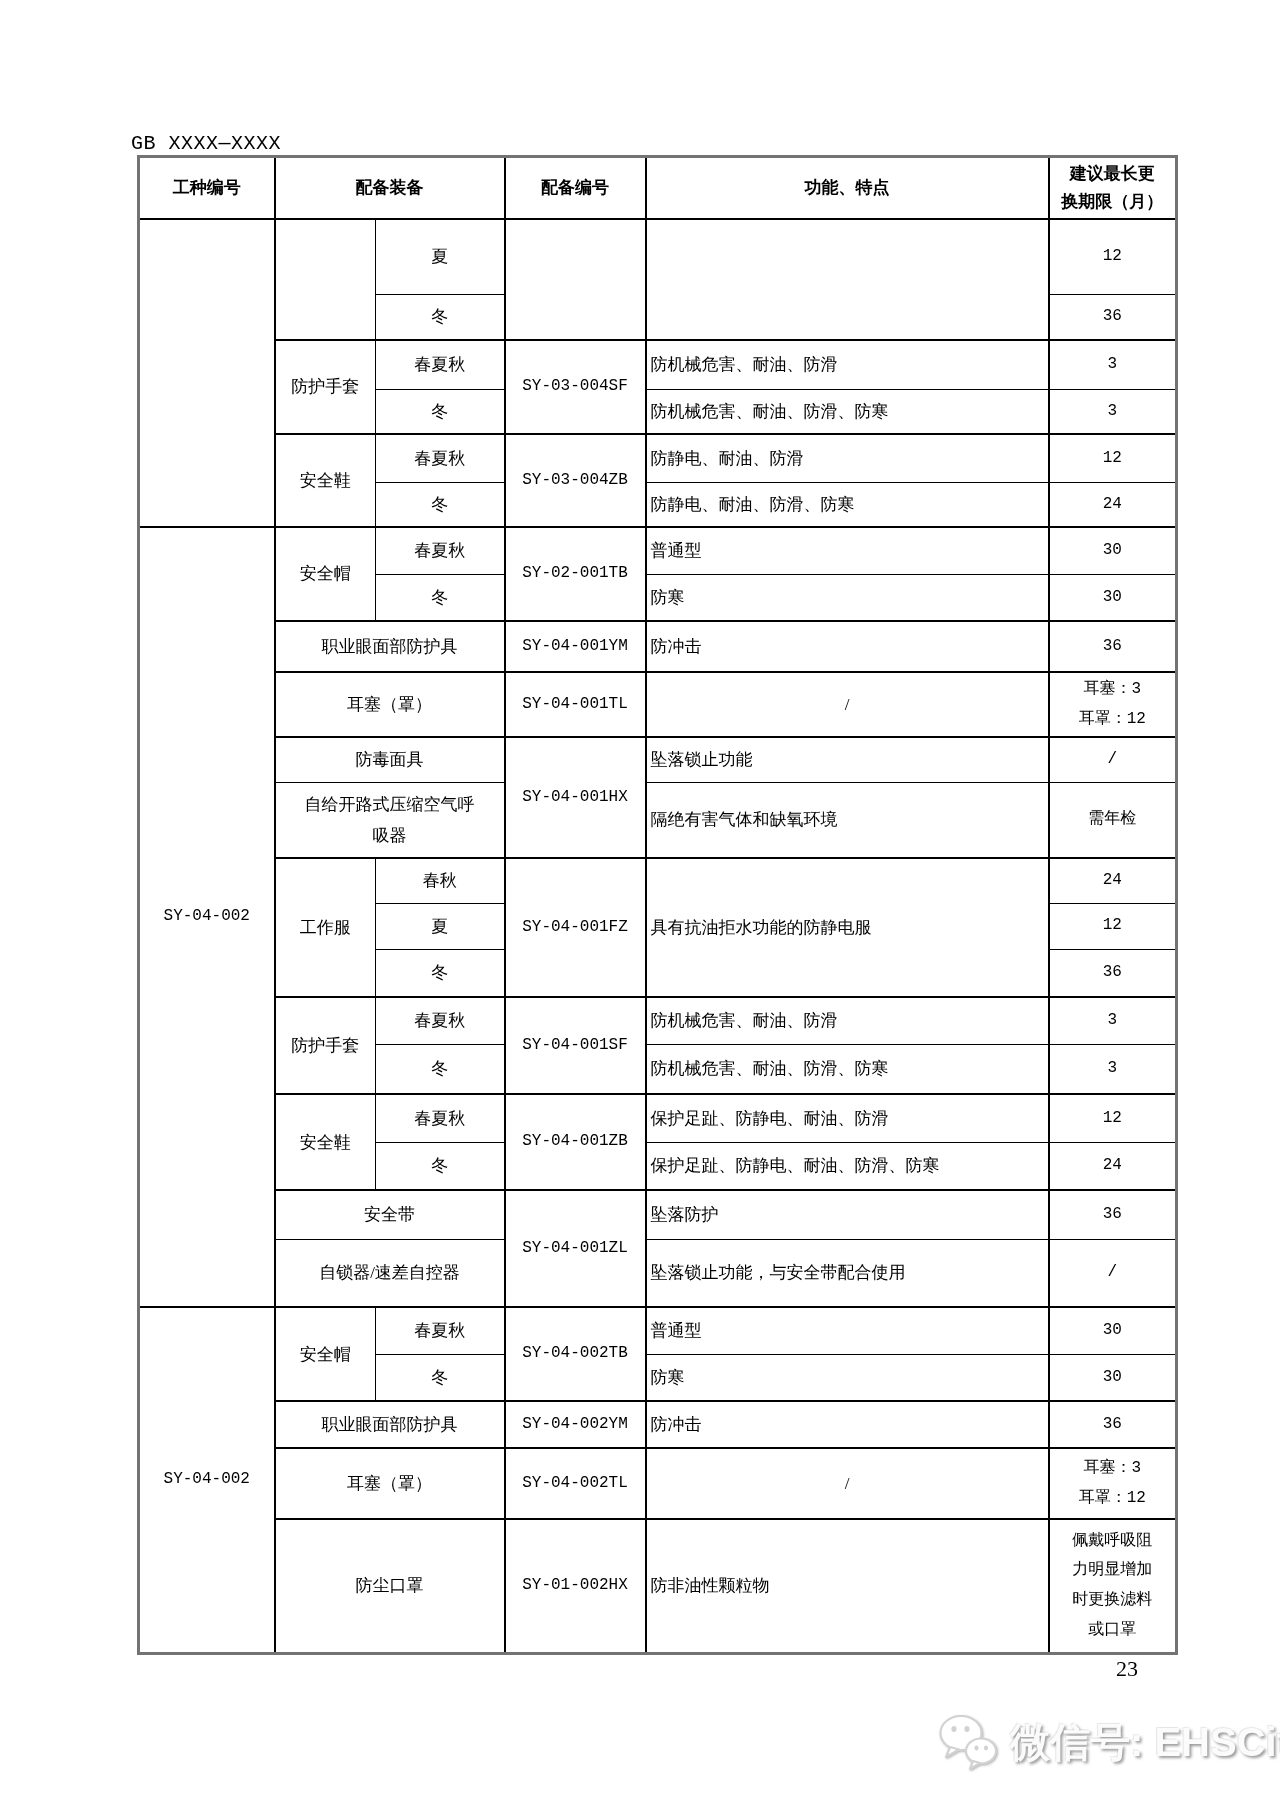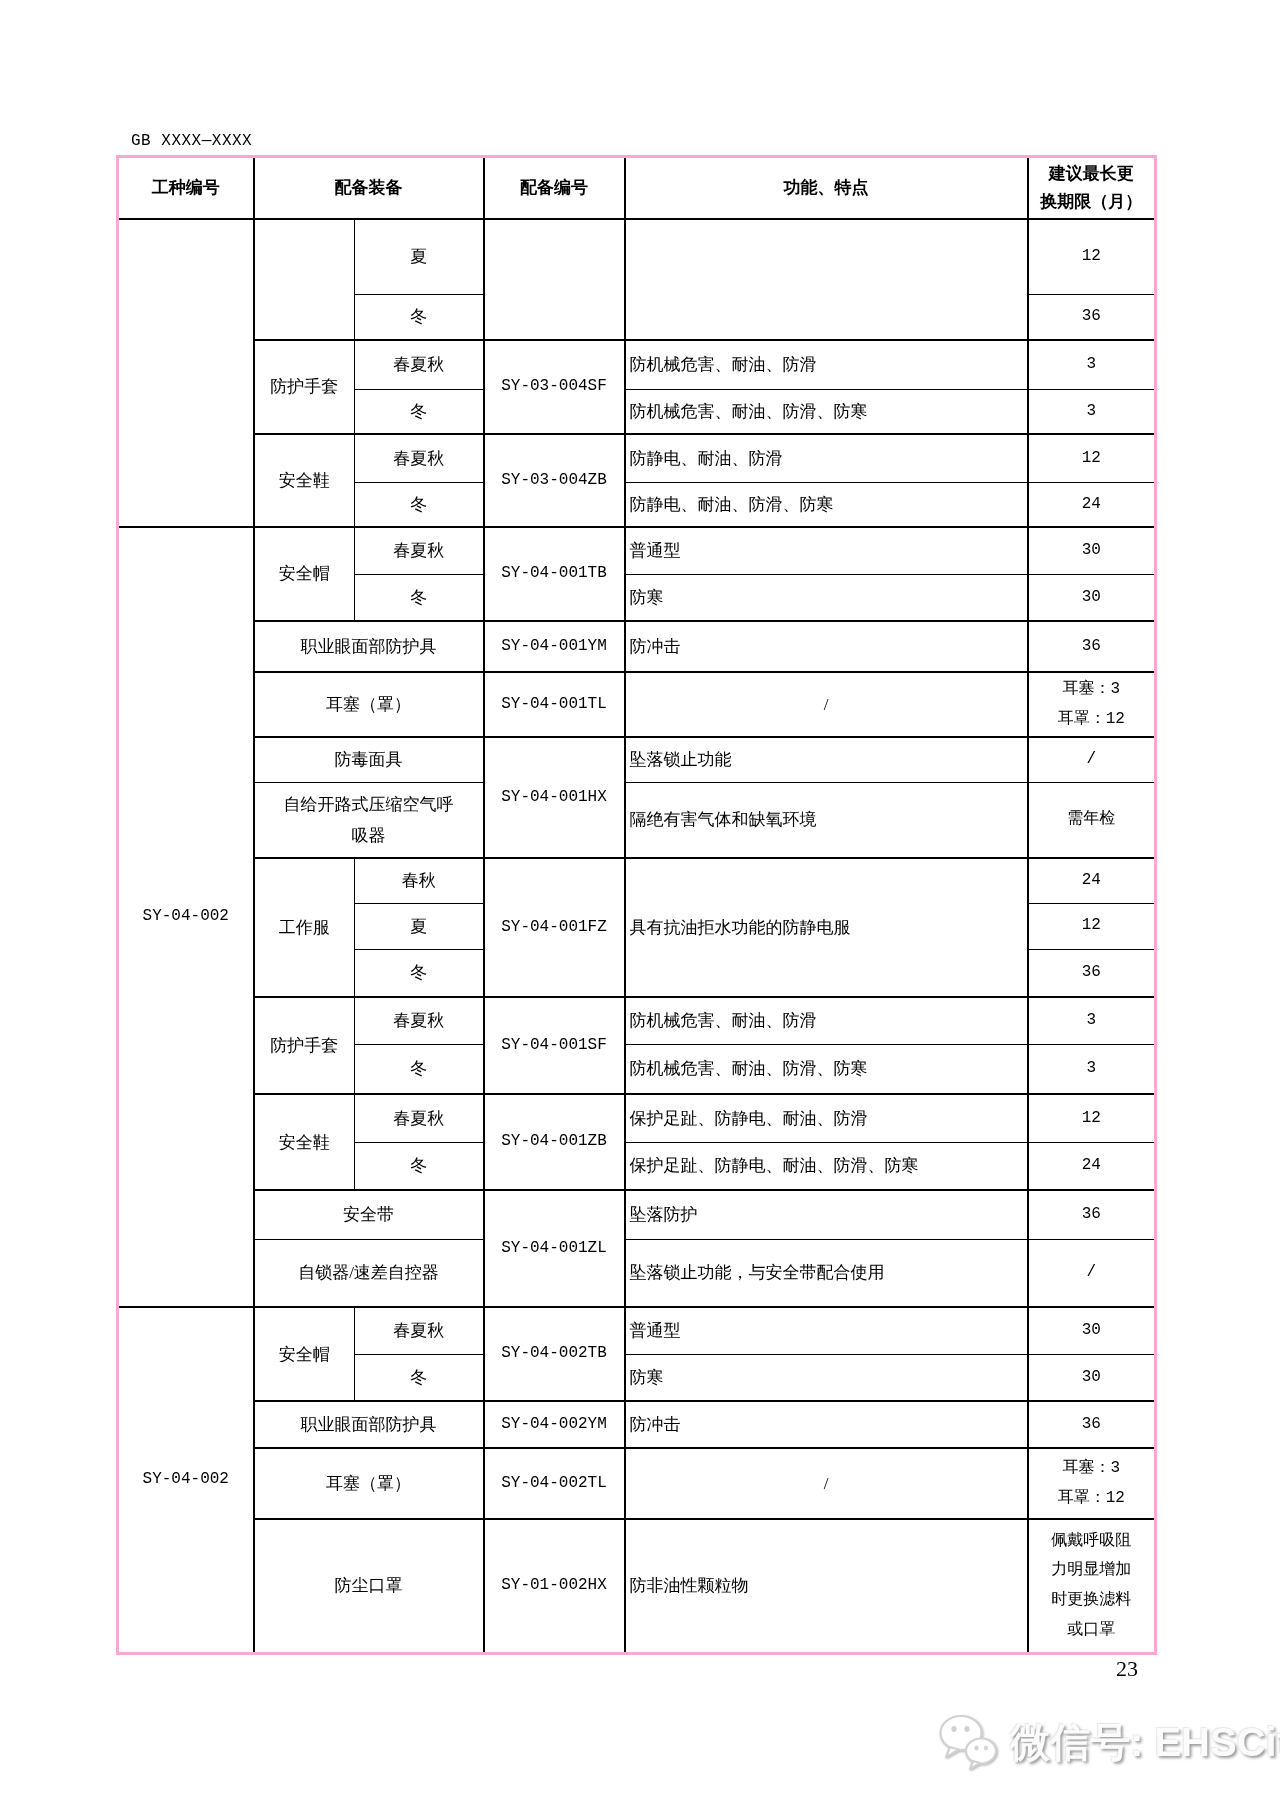--- a/index.html
+++ b/index.html
@@ -1,21 +1,21 @@
 <!DOCTYPE html>
 <html><head>
 <meta charset="utf-8">
 <style>
   html,body{margin:0;padding:0;background:#fff;}
   .page{position:relative;width:1280px;height:1810px;background:#ffffff;overflow:hidden;
         font-family:"Liberation Serif",serif;color:#000;}
   .doc-code{position:absolute;left:131px;top:132px;font-family:"Liberation Mono",monospace;
-        font-size:16px;letter-spacing:0.5px;color:#000;}
-  table.ppe{position:absolute;left:116px;top:155px;width:1038px;border-collapse:collapse;
-        table-layout:fixed;border:3px solid #f9a8d4;}
+        font-size:20px;letter-spacing:0.5px;color:#000;}
+  table.ppe{position:absolute;left:137px;top:155px;width:1038px;border-collapse:collapse;
+        table-layout:fixed;border:3px solid #737373;}
   td,th{border:1px solid #000;text-align:center;vertical-align:middle;
         white-space:pre-line;font-size:17px;line-height:1.85;padding:2px 4px;overflow:hidden;}
   th{font-weight:bold;line-height:1.65;border-bottom:2px solid #000;padding:2px 2px;}
   td.tt,th.tt{border-top:2px solid #000;}
   .c2{border-left:2px solid #000;}
   .c3{border-left:1px solid #000;}
   .c4,.c5,.c6{border-left:2px solid #000;}
   td.fn{text-align:left;padding-left:4px;}
   td.mono{font-family:Liberation Mono, monospace;font-size:16px;}
   .page-number{position:absolute;left:1102px;top:1656px;width:50px;text-align:center;
@@ -85,21 +85,21 @@
         </tr>
         <tr style="height: 45px;">
           <td class="c3">冬</td>
           <td class="c5 fn">防静电、耐油、防滑、防寒</td>
           <td class="c6 mono">24</td>
         </tr>
         <tr style="height: 47px;">
           <td rowspan="15" class="c1 tt mono">SY-04-002</td>
           <td rowspan="2" class="c2 tt">安全帽</td>
           <td class="c3 tt">春夏秋</td>
-          <td rowspan="2" class="c4 tt mono">SY-04-001TB</td>
+          <td rowspan="2" class="c4 tt mono">SY-02-001TB</td>
           <td class="c5 tt fn">普通型</td>
           <td class="c6 tt mono">30</td>
         </tr>
         <tr style="height: 47px;">
           <td class="c3">冬</td>
           <td class="c5 fn">防寒</td>
           <td class="c6 mono">30</td>
         </tr>
         <tr style="height: 51px;">
           <td colspan="2" class="c2 tt">职业眼面部防护具</td>

